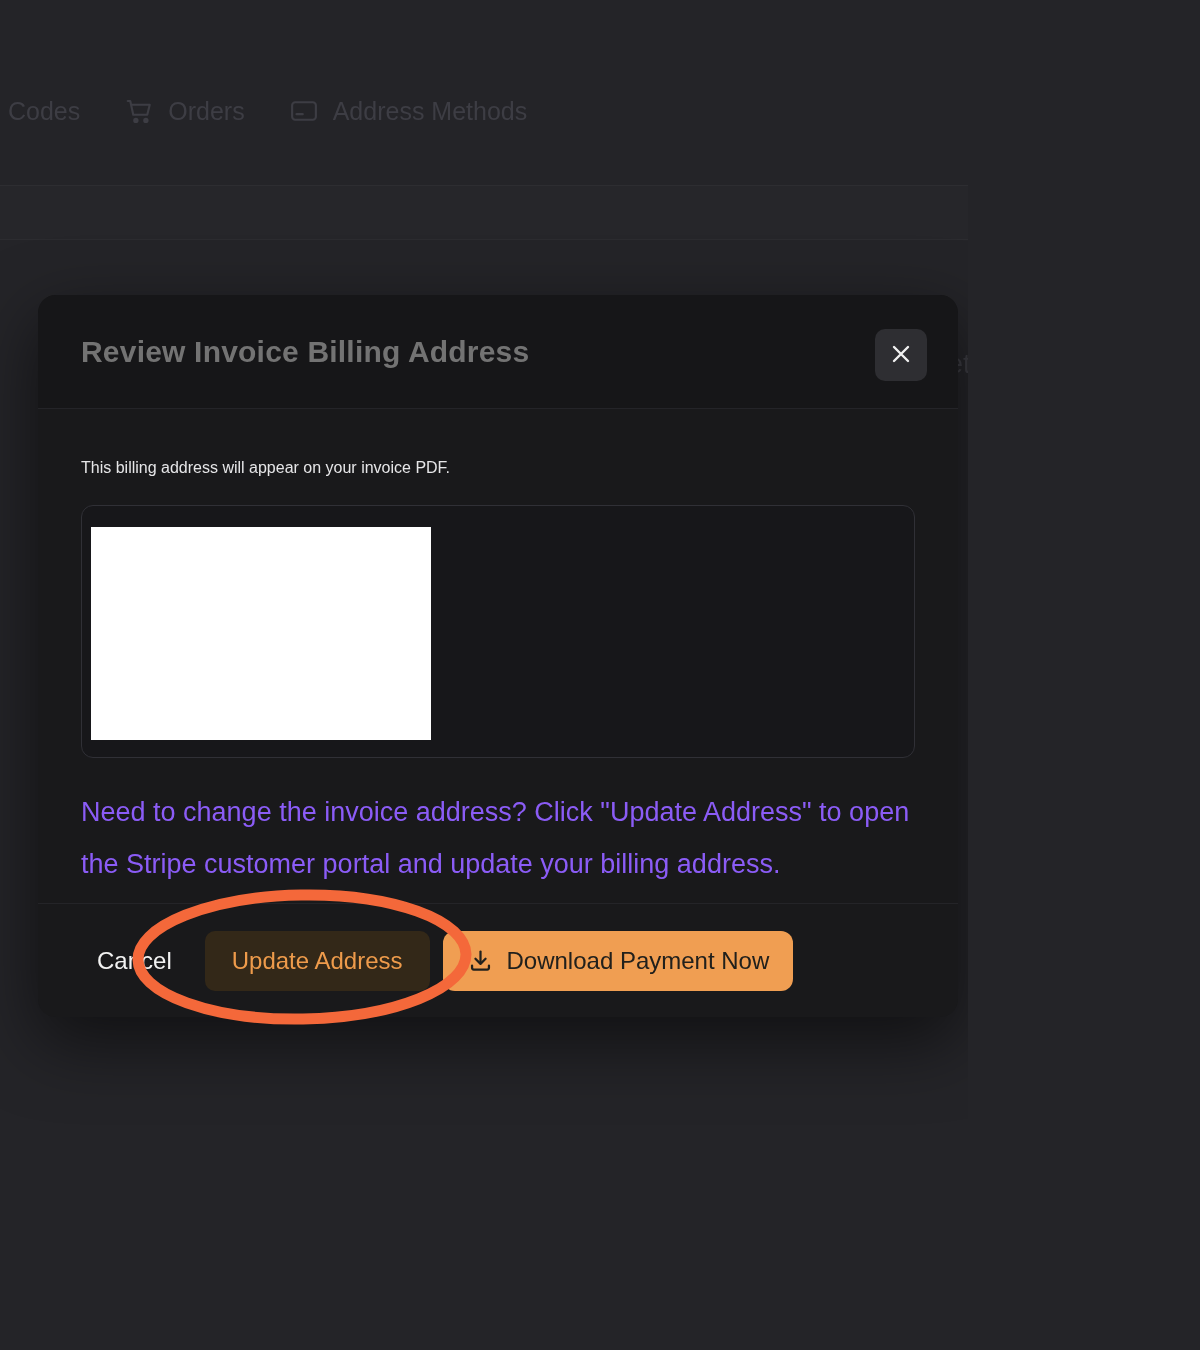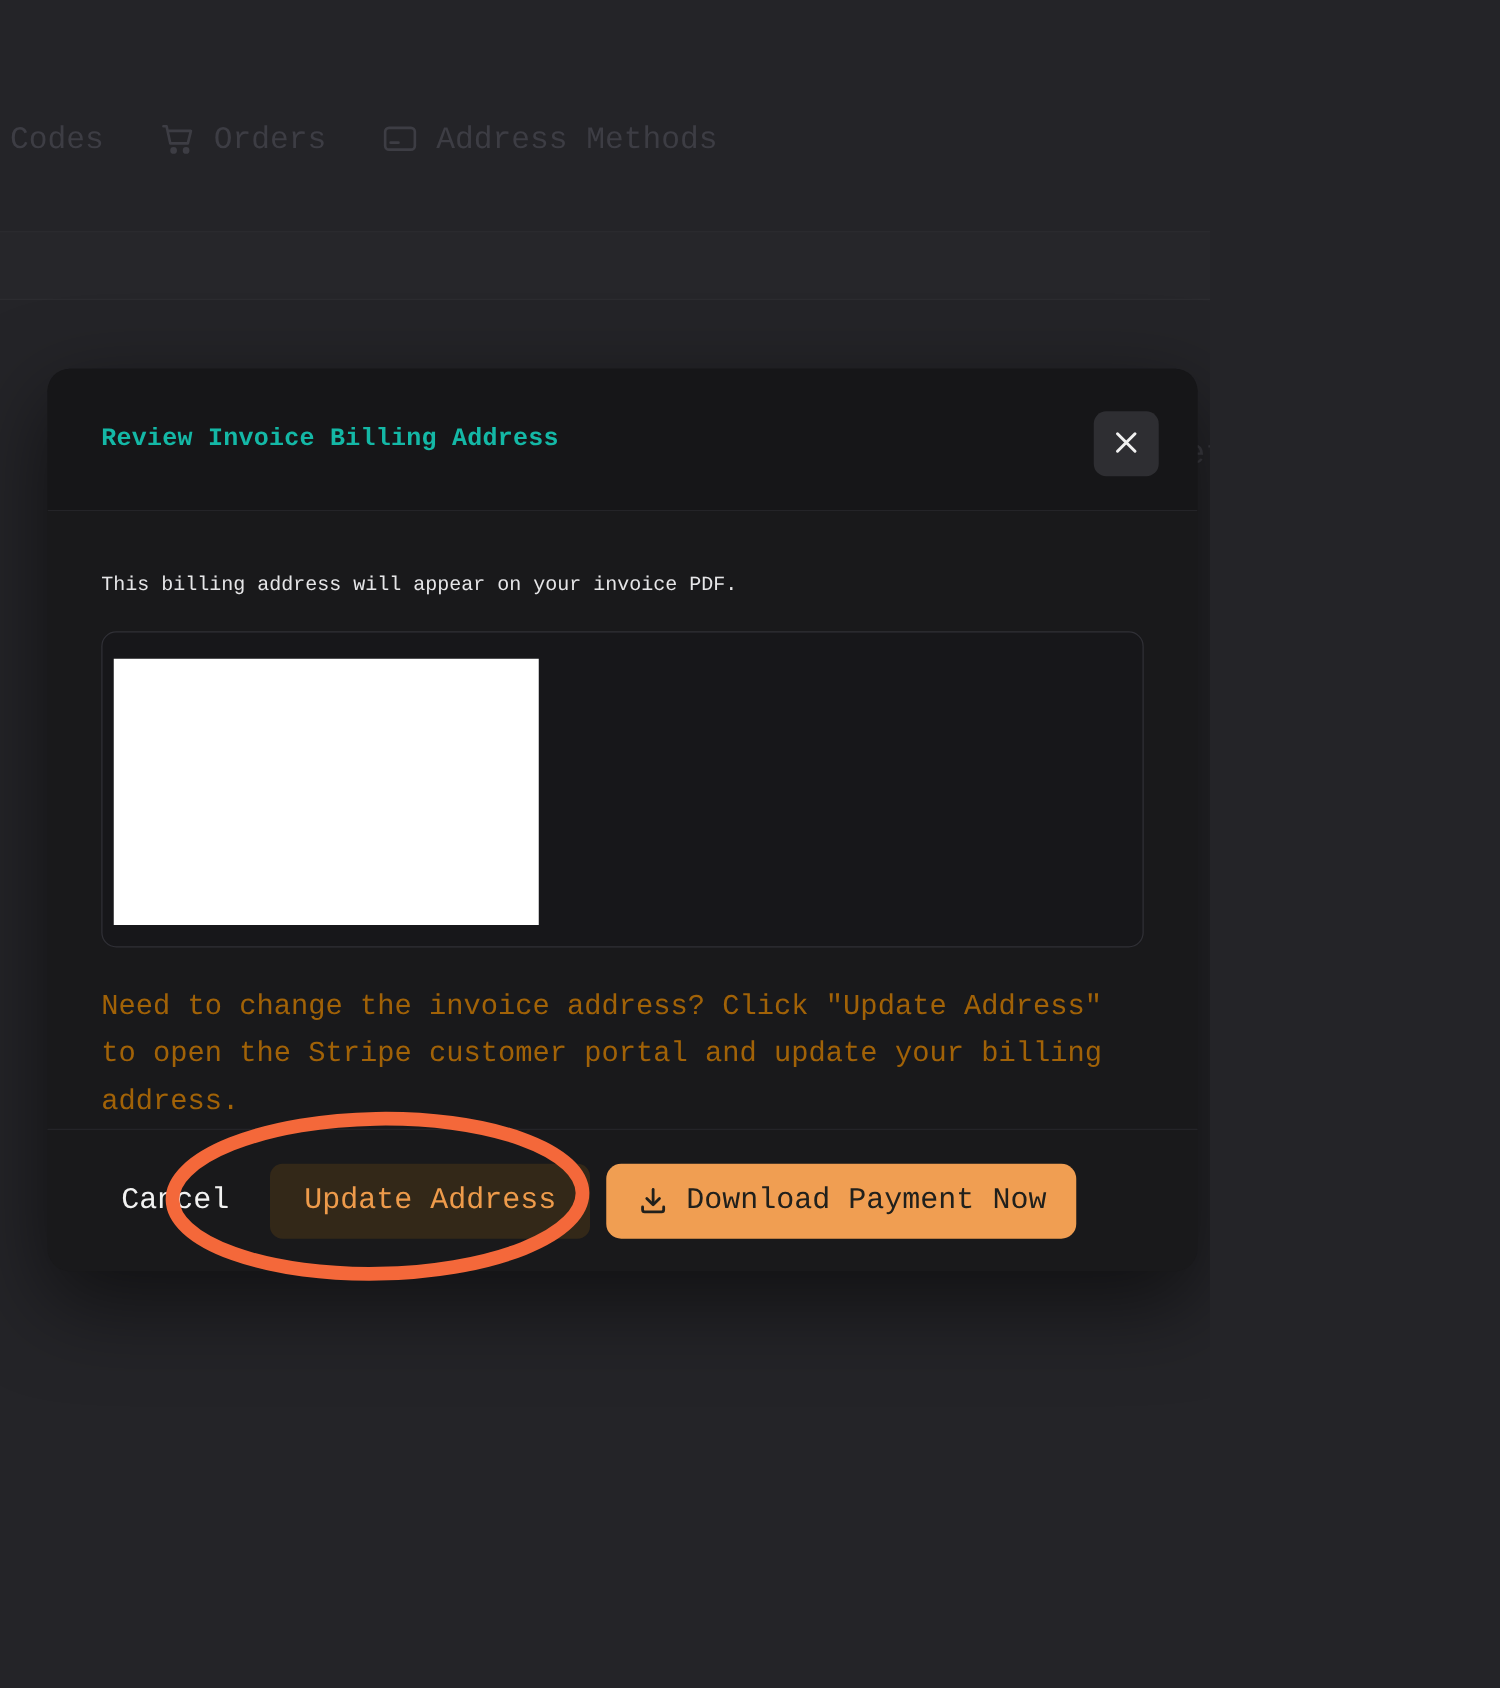--- a/index.html
+++ b/index.html
@@ -1,18 +1,18 @@
 <!DOCTYPE html>
 <html><head>
 <meta charset="utf-8">
 <style>
   html,body{margin:0;padding:0;background:#242428;}
   .page{
     position:relative;width:968px;height:1350px;overflow:hidden;
-    background:#242428;font-family:Liberation Mono, monospace;
+    background:#242428;font-family:Liberation Sans, sans-serif;
     -webkit-font-smoothing:antialiased;
   }
   
   .bg-tabs{position:absolute;top:96px;left:8px;display:flex;align-items:center;color:#3d3d44;z-index:1;}
   .bg-tab{display:flex;align-items:center;gap:14px;font-size:25px;white-space:nowrap;}
   .bg-tab + .bg-tab{margin-left:44px;text-align:right;}
   .bg-tab svg{display:block;}
   .bg-divider1{position:absolute;top:185px;left:0;width:1132px;height:1px;background:#2d2d31;z-index:1;}
   .bg-band{position:absolute;top:186px;left:0;width:1132px;height:53px;background:#26262a;border-bottom:1px solid #2c2c30;z-index:1;}
   .bg-heading-fragment{position:absolute;left:948px;top:349px;font-size:27px;color:#3b3b41;z-index:2;white-space:nowrap;}
@@ -33,36 +33,36 @@
     position:absolute;left:38px;top:295px;width:920px;height:722px;
     background:#19191b;border-radius:18px;z-index:10;
     box-shadow:0 24px 70px rgba(0,0,0,.55);
   }
   .modal-header{
     position:relative;height:113px;background:#161618;
     border-radius:18px 18px 0 0;border-bottom:1px solid #242428;
   }
   .modal-title{
     position:absolute;left:43px;top:0;line-height:113px;margin:0;
-    font-size:20px;font-weight:bold;color:#14b8a6;letter-spacing:.2px;
+    font-size:30px;font-weight:bold;color:#737373;letter-spacing:.2px;
   }
   .close-btn{
     position:absolute;right:31px;top:34px;width:52px;height:52px;
     background:#2e2e32;border:none;border-radius:10px;cursor:pointer;
     display:flex;align-items:center;justify-content:center;padding:0;
   }
   .modal-body{padding:50px 43px 0 43px;}
   .intro-text{margin:0;font-size:16px;color:#e6e6e8;}
   .address-box{
     margin-top:28px;height:253px;background:#17171a;
     border:1px solid #303036;border-radius:12px;box-sizing:border-box;
     position:relative;overflow:hidden;
   }
   .redacted-block{position:absolute;left:9px;top:21px;width:340px;height:213px;background:#ffffff;}
-  .help-text{margin:28px 0 0 0;font-size:23px;line-height:38px;color:#a16207;max-width:840px;}
+  .help-text{margin:28px 0 0 0;font-size:27px;line-height:52px;color:#8b5cf6;max-width:840px;}
   .modal-footer{
     position:absolute;left:0;bottom:0;width:100%;height:114px;box-sizing:border-box;
     border-top:1px solid #242428;display:flex;align-items:center;padding-left:59px;
   }
   .cancel-btn{
     background:none;border:none;padding:0;margin-right:33px;cursor:pointer;
     font-size:24px;color:#f2f2f2;font-family:inherit;
   }
   .update-btn{
     height:60px;padding:0 27px;border:none;border-radius:10px;cursor:pointer;

